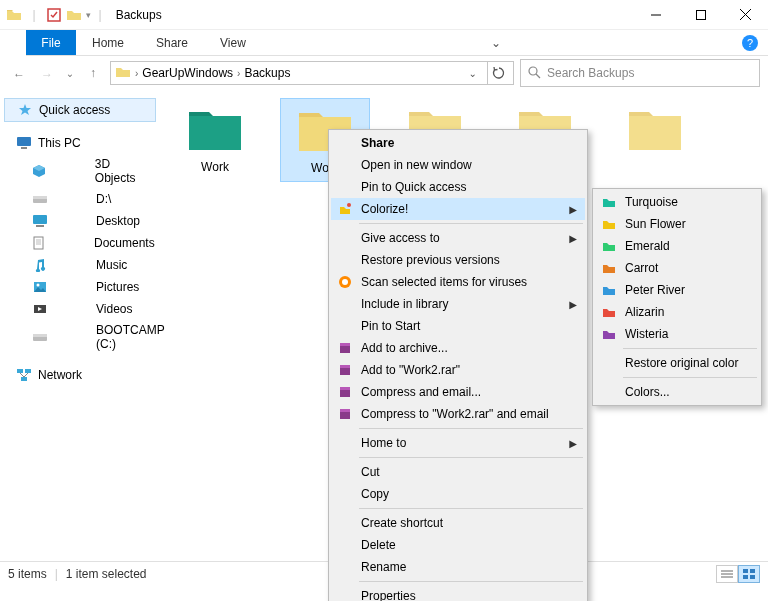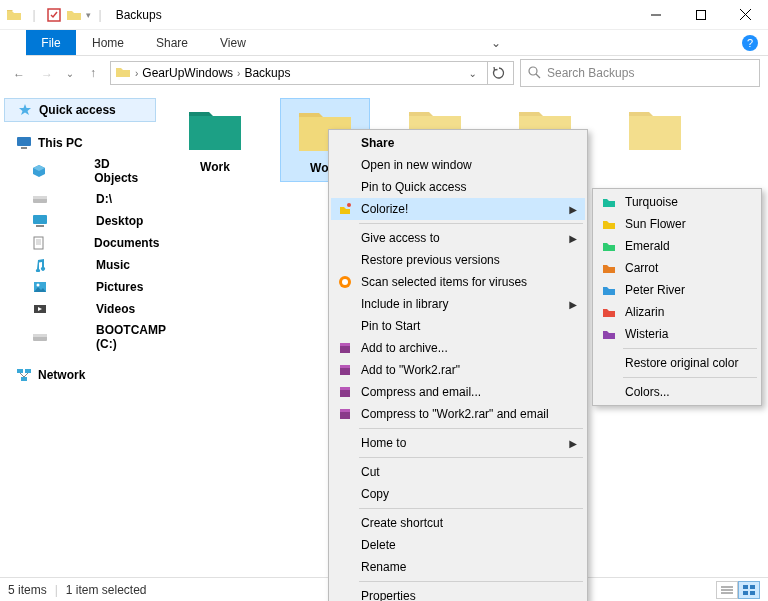--- a/index.html
+++ b/index.html
@@ -25,21 +25,21 @@
   .addr-row { height: 34px; display: flex; align-items: center; padding: 0 8px; gap: 6px; }
   .nav-btn { width: 22px; height: 22px; display: flex; align-items: center; justify-content: center; color: #777; }
   .addr-box { flex: 1; height: 24px; border: 1px solid #c5c5c5; display: flex; align-items: center; padding: 0 4px; gap: 4px; }
   .crumb { font-size: 12px; color: #000; }
   .crumb-sep { color: #666; font-size: 10px; }
   .addr-caret { margin-left: auto; color: #555; font-size: 10px; padding-right: 6px; }
   .refresh-btn { width: 22px; height: 22px; display: flex; align-items: center; justify-content: center; border-left: 1px solid #c5c5c5; }
   .search-box { width: 240px; height: 28px; border: 1px solid #c5c5c5; display: flex; align-items: center; padding: 0 6px; gap: 6px; color: #888; }
   
   
-  .main { display: flex; height: 485px; font-weight: bold; }
+  .main { display: flex; height: 485px; }
   .sidebar { width: 160px; padding: 8px 4px; }
   .side-item { display: flex; align-items: center; gap: 6px; padding: 3px 6px 3px 12px; font-size: 12px; }
   .side-indent { padding-left: 28px; gap: 48px; }
   .side-icon { width: 16px; height: 16px; display: flex; align-items: center; justify-content: center; }
   .side-hdr { background: #e5f2ff; border: 1px solid #b4d8f3; padding-left: 12px; }
   .side-spacer { height: 10px; }
   
   .content { flex: 1; position: relative; padding-top: 8px; }
   .folders { display: flex; gap: 20px; padding-left: 10px; }
   .folder { width: 90px; display: flex; flex-direction: column; align-items: center; padding: 6px; }
@@ -53,21 +53,21 @@
   .ctx-item.hl { background: #cce8ff; }
   .ctx-sep { height: 1px; background: #d0d0d0; margin: 3px 2px 3px 28px; }
   .ctx-icon { position: absolute; left: 6px; width: 16px; height: 16px; display: flex; align-items: center; justify-content: center; }
   .ctx-arrow { position: absolute; right: 8px; font-size: 10px; color: #333; }
   .ctx-bold { font-weight: 600; }
   
   .ctx1 { left: 328px; top: 129px; width: 260px; }
   .ctx2 { left: 592px; top: 188px; width: 170px; }
   
   
-  .status-bar { position: absolute; bottom: 0; left: 0; right: 0; height: 24px; border-top: 1px solid #e0e0e0; display: flex; align-items: center; padding: 0 8px; font-size: 12px; color: #333; background: #fff; }
+  .status-bar { position: absolute; bottom: 16px; left: 0; right: 0; height: 24px; border-top: 1px solid #e0e0e0; display: flex; align-items: center; padding: 0 8px; font-size: 12px; color: #333; background: #fff; }
   .status-sep { margin: 0 8px; color: #ccc; }
   .view-toggles { margin-left: auto; display: flex; gap: 0; }
   .vt { width: 22px; height: 18px; border: 1px solid #ccc; display: flex; align-items: center; justify-content: center; font-size: 11px; }
   .vt.active { background: #cce8ff; border-color: #7ab3e0; }
   
   
   .teal-folder { fill: #1ca085; }
   .manila-folder { fill: #f1d97a; }
   .manila-tab { fill: #e8c96a; }
   .teal-tab { fill: #158a72; }

